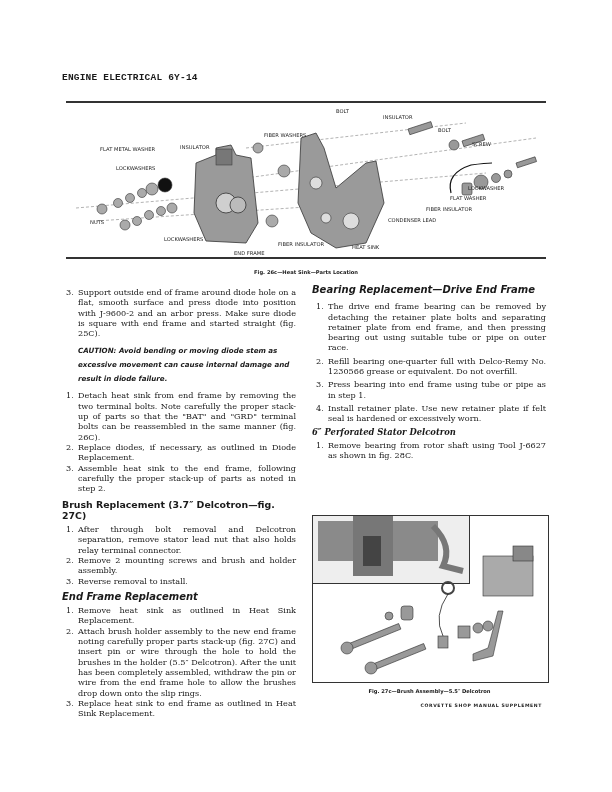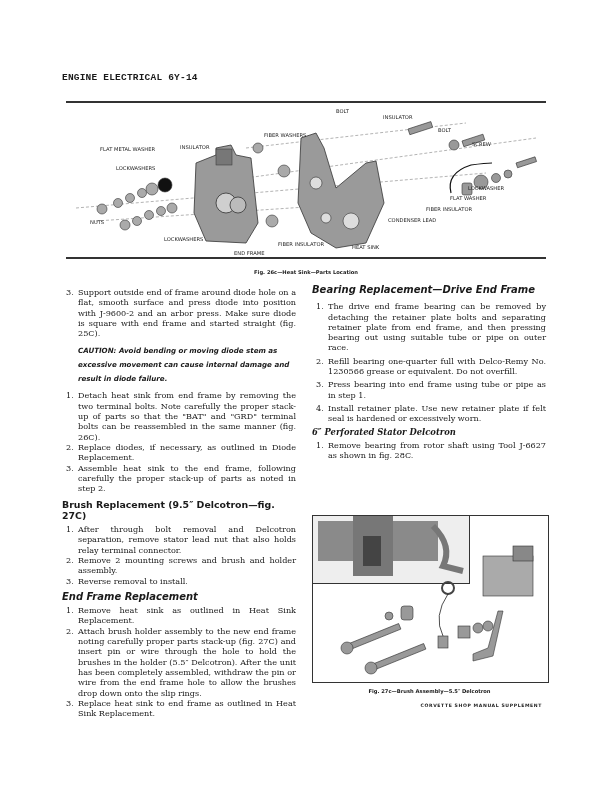--- a/index.html
+++ b/index.html
@@ -107,21 +107,21 @@
   <div class="item">
     <span class="num">3.</span>
     <span>Support outside end of frame around diode hole on a flat, smooth surface and press diode into position with J-9600-2 and an arbor press. Make sure diode is square with end frame and started straight (fig. 25C).</span>
   </div>
   <div class="caution">CAUTION: Avoid bending or moving diode stem as excessive movement can cause internal damage and result in diode failure.</div>
 
   <div class="item"><span class="num">1.</span><span>Detach heat sink from end frame by removing the two terminal bolts. Note carefully the proper stack-up of parts so that the "BAT" and "GRD" terminal bolts can be reassembled in the same manner (fig. 26C).</span></div>
   <div class="item"><span class="num">2.</span><span>Replace diodes, if necessary, as outlined in Diode Replacement.</span></div>
   <div class="item"><span class="num">3.</span><span>Assemble heat sink to the end frame, following carefully the proper stack-up of parts as noted in step 2.</span></div>
 
-  <div class="h-big">Brush Replacement (9.5″ Delcotron—fig. 27C)</div>
+  <div class="h-big">Brush Replacement (3.7″ Delcotron—fig. 27C)</div>
   <div class="item"><span class="num">1.</span><span>After through bolt removal and Delcotron separation, remove stator lead nut that also holds relay terminal connector.</span></div>
   <div class="item"><span class="num">2.</span><span>Remove 2 mounting screws and brush and holder assembly.</span></div>
   <div class="item"><span class="num">3.</span><span>Reverse removal to install.</span></div>
 
   <div class="h-ital">End Frame Replacement</div>
   <div class="item"><span class="num">1.</span><span>Remove heat sink as outlined in Heat Sink Replacement.</span></div>
   <div class="item"><span class="num">2.</span><span>Attach brush holder assembly to the new end frame noting carefully proper parts stack-up (fig. 27C) and insert pin or wire through the hole to hold the brushes in the holder (5.5″ Delcotron). After the unit has been completely assembled, withdraw the pin or wire from the end frame hole to allow the brushes drop down onto the slip rings.</span></div>
   <div class="item"><span class="num">3.</span><span>Replace heat sink to end frame as outlined in Heat Sink Replacement.</span></div>
 </div>
 

